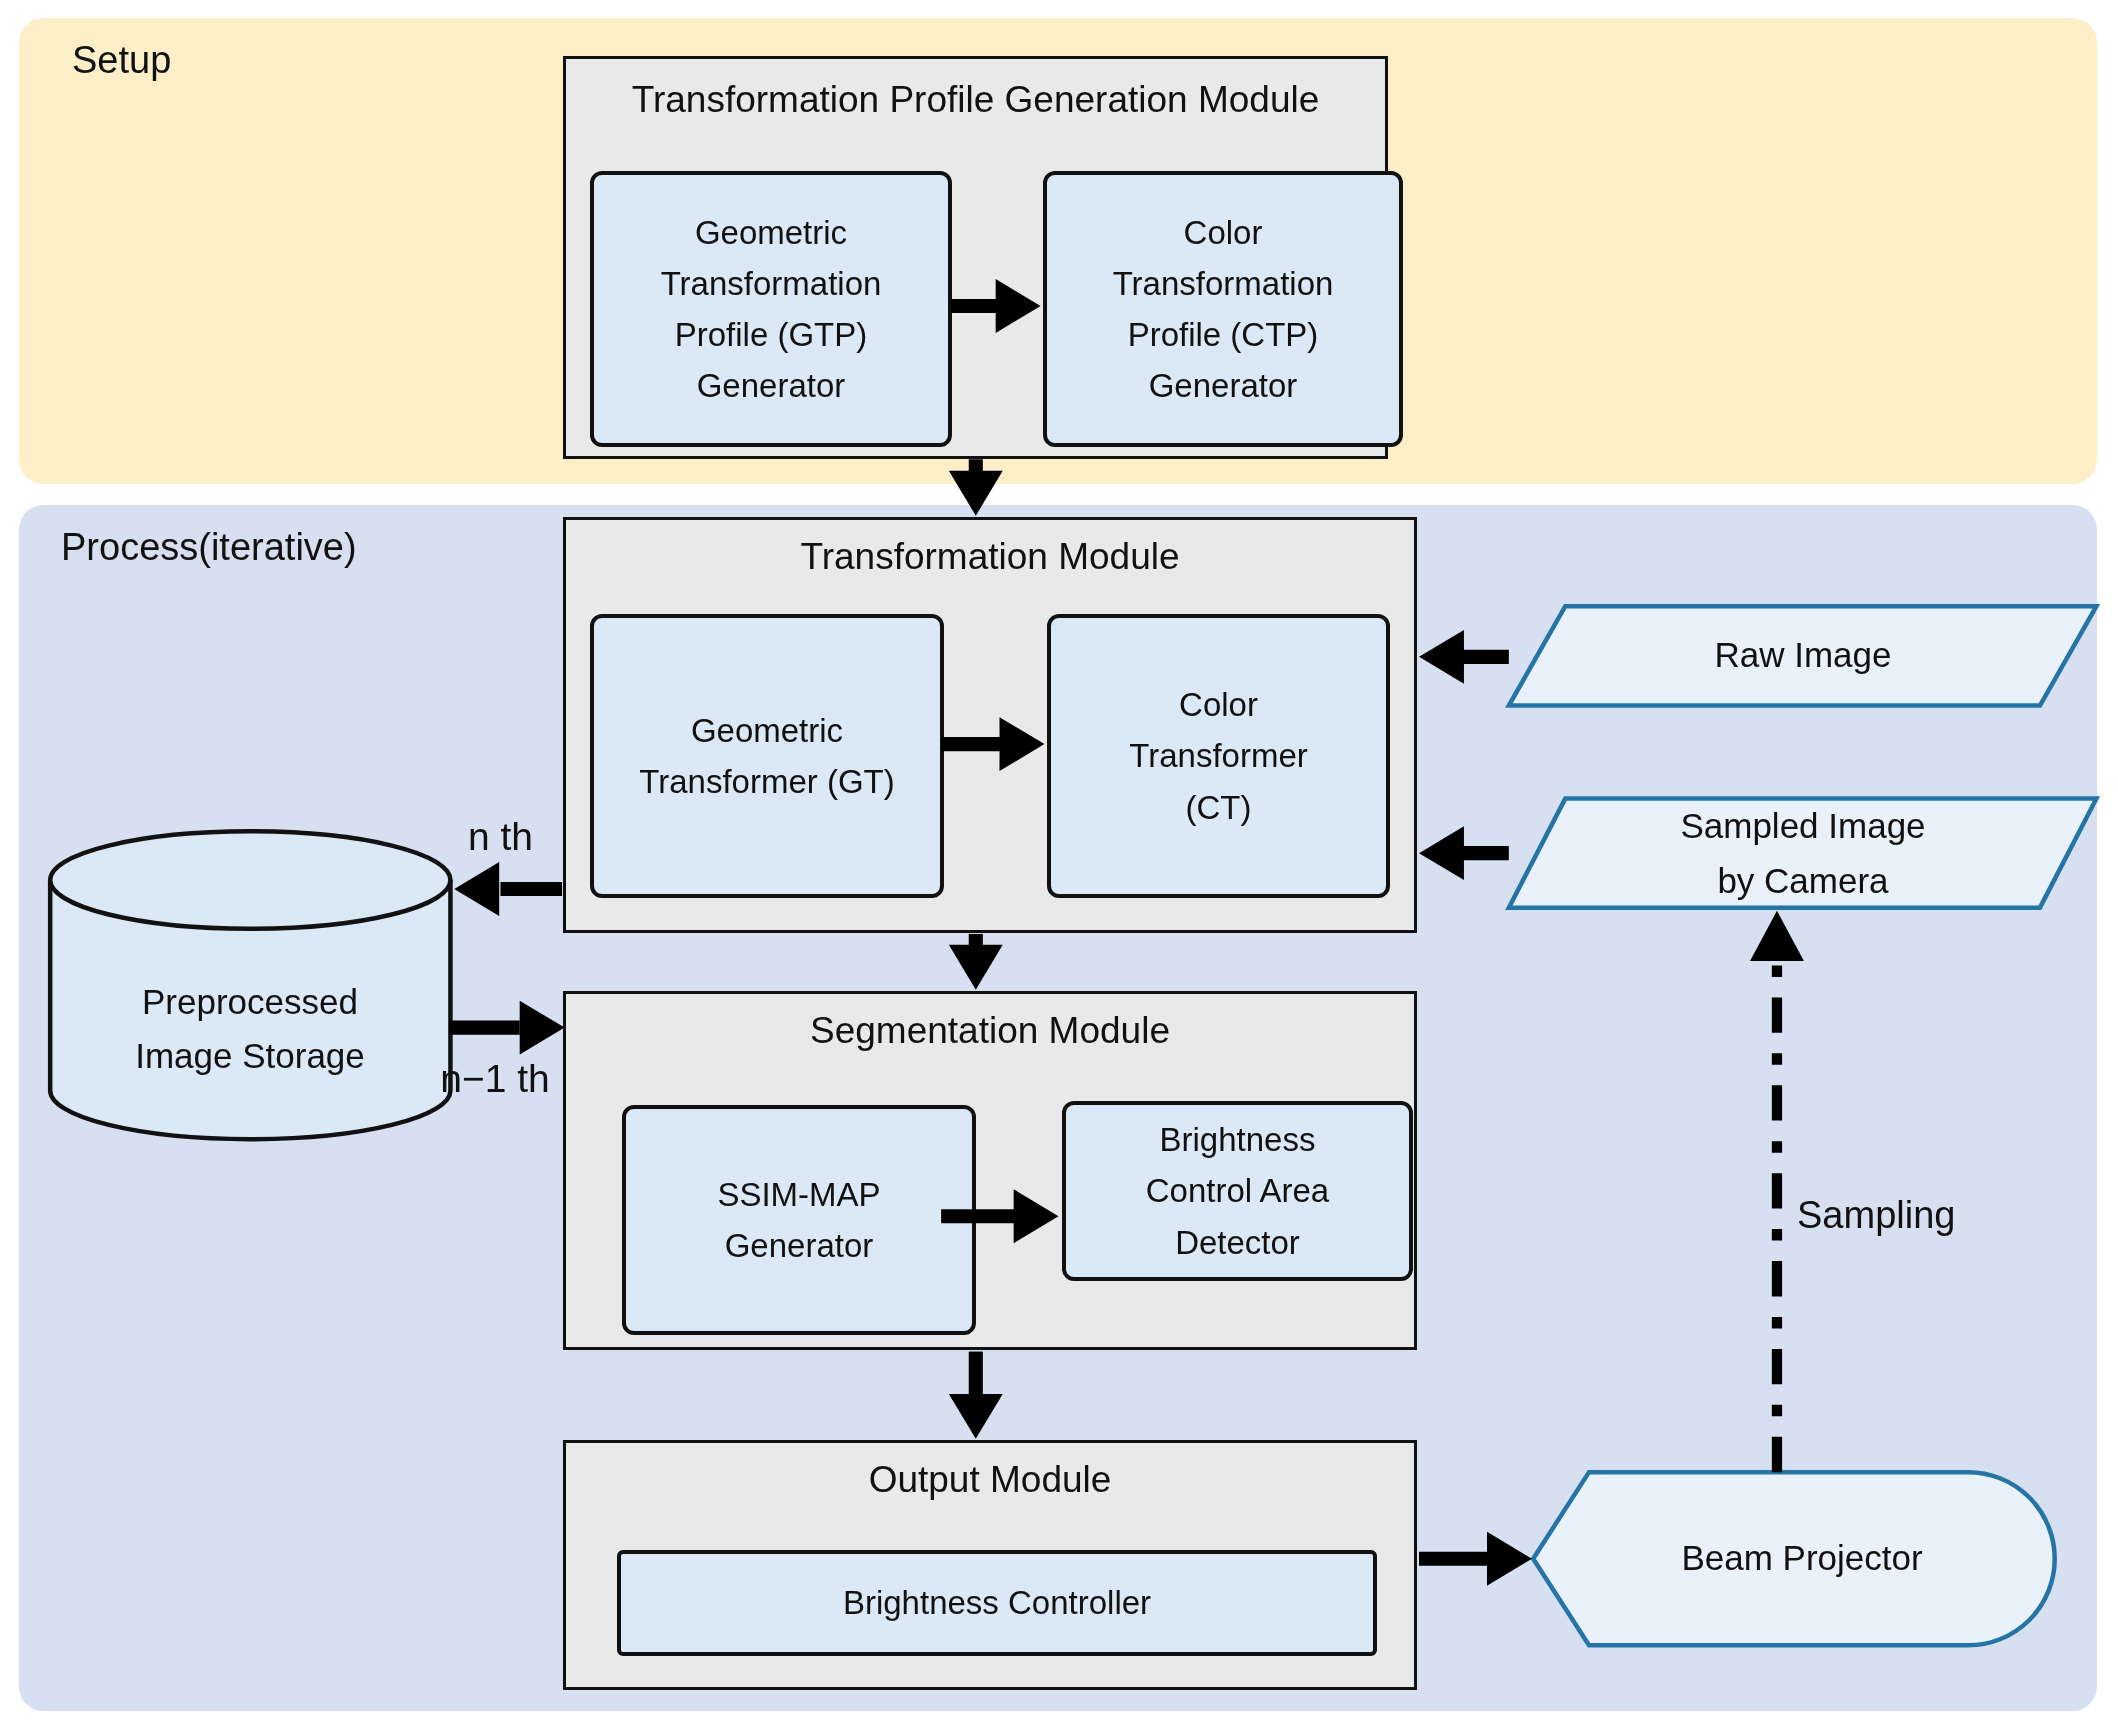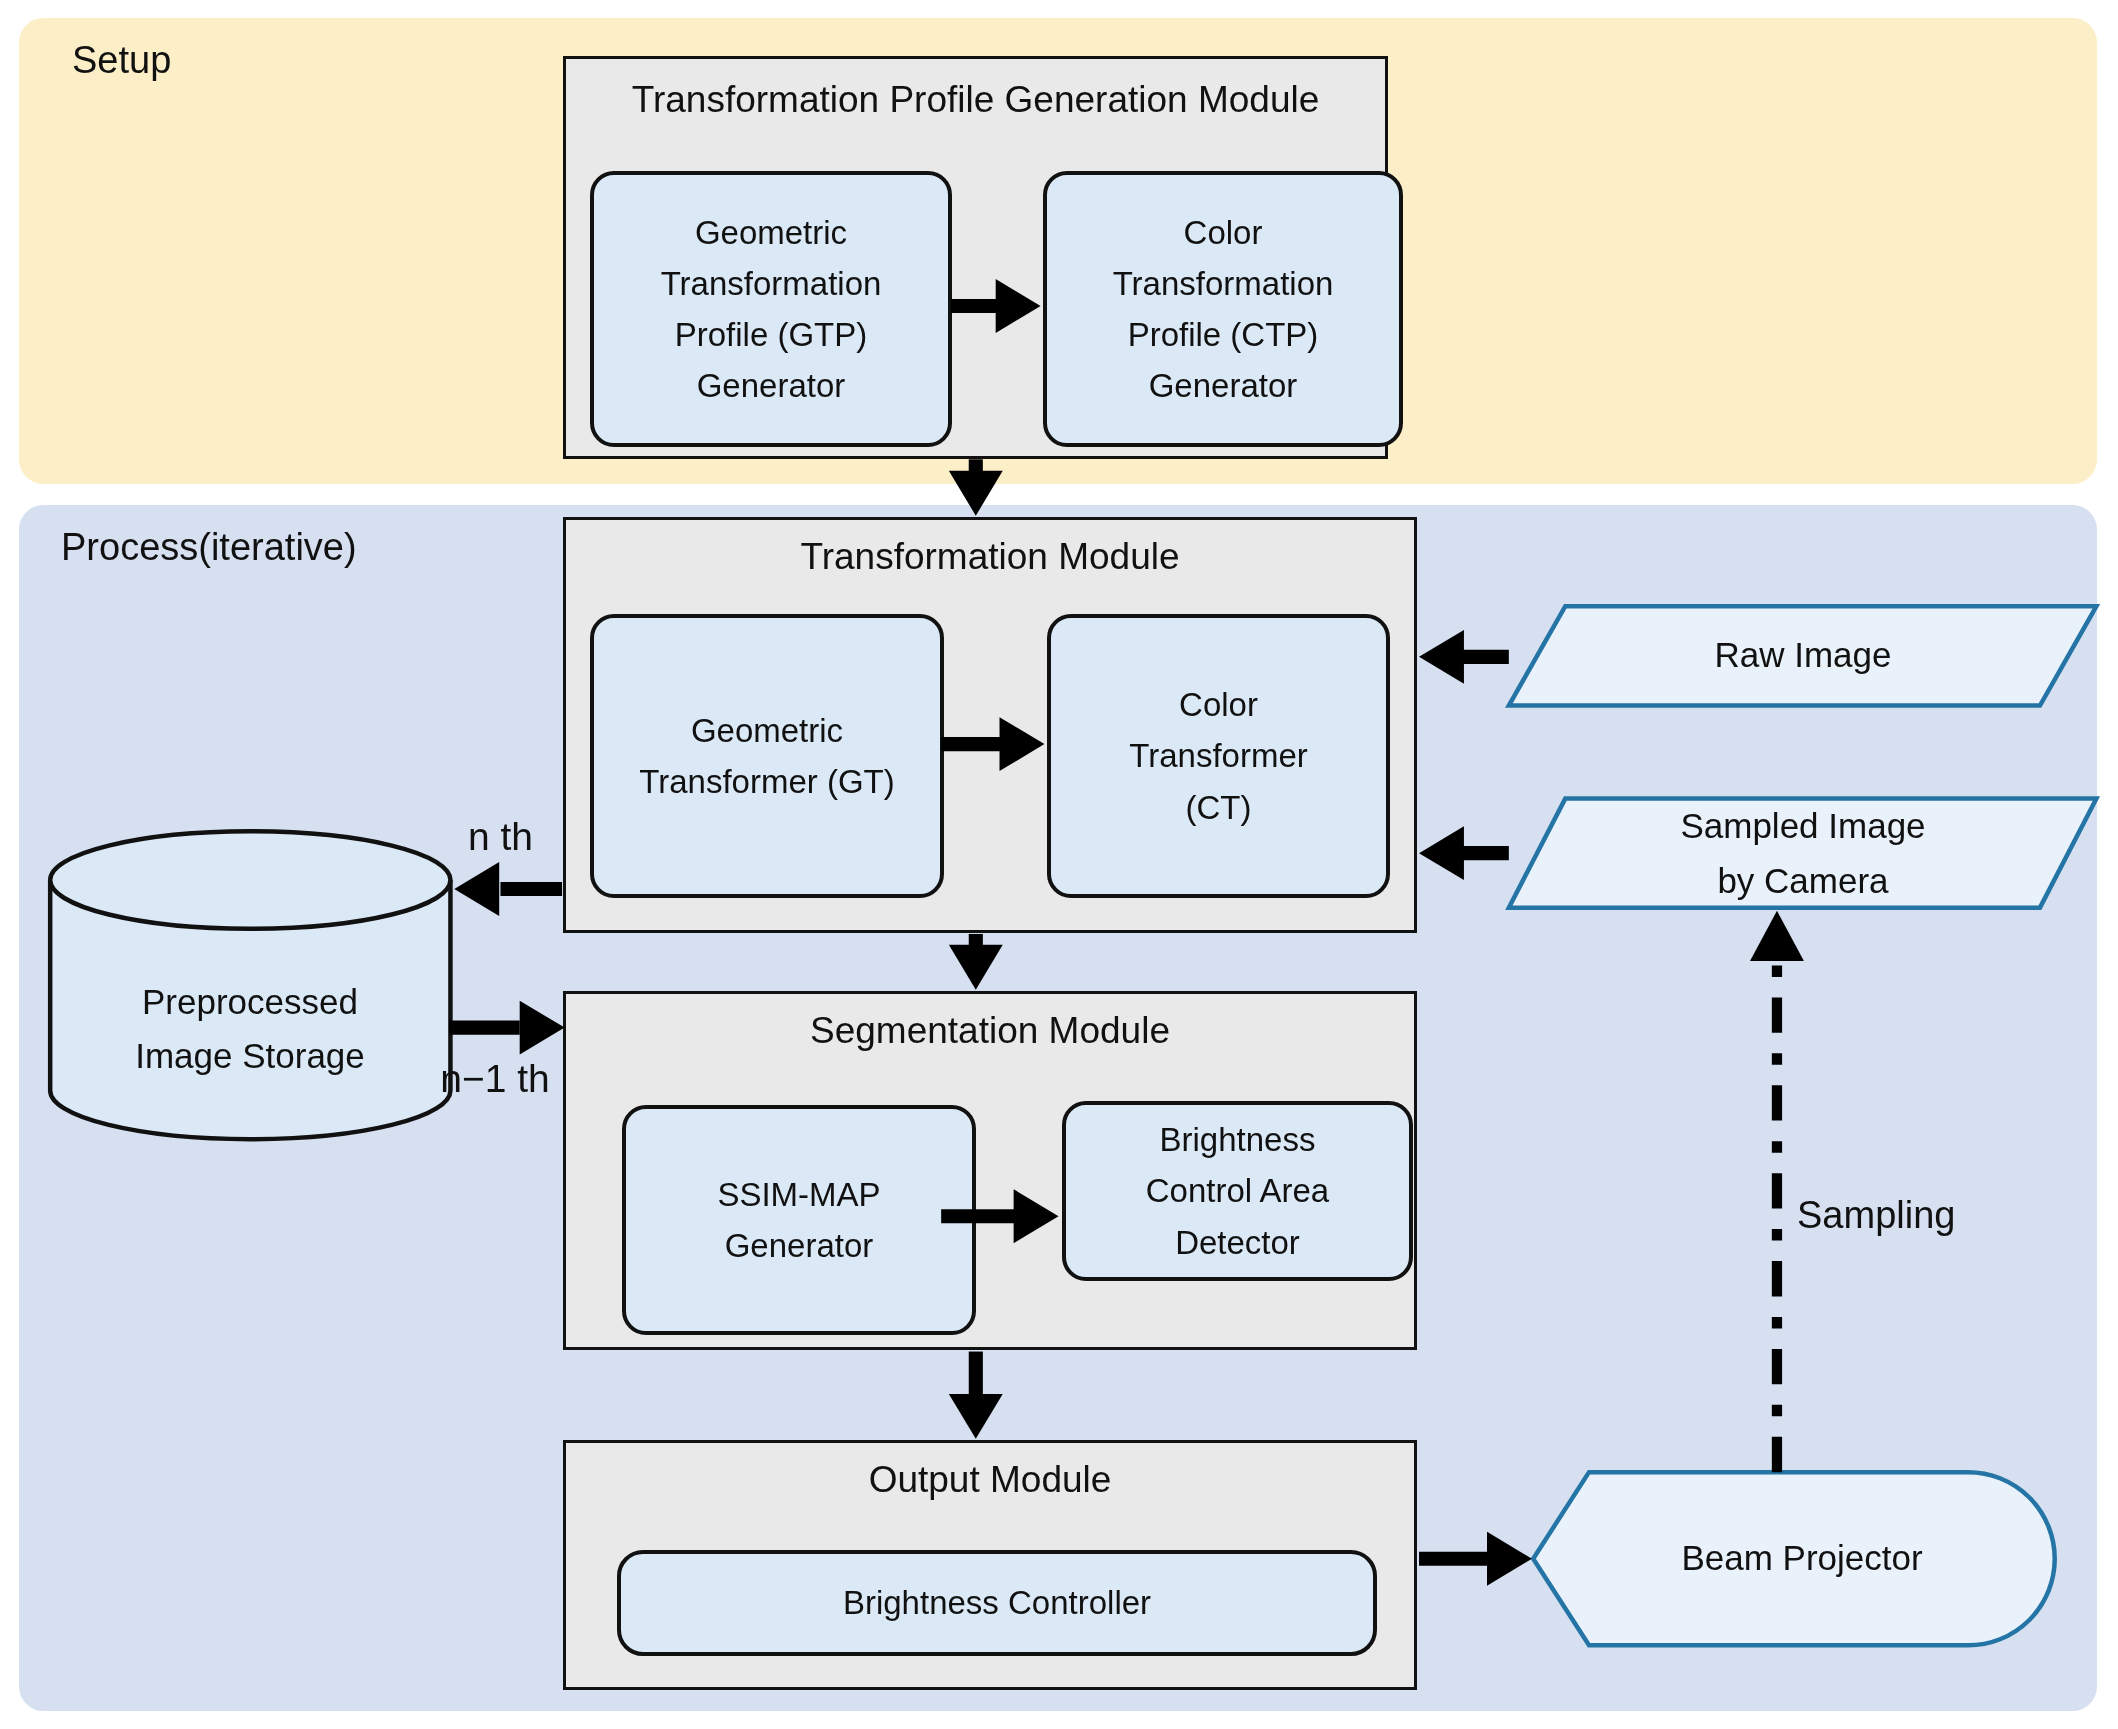--- a/index.html
+++ b/index.html
@@ -10,30 +10,30 @@
   .section-label{position:absolute;font-size:38px;line-height:1.1;}
   #setup-label{left:72px;top:40px;}
   #process-label{left:61px;top:527px;}
   .module{position:absolute;background:var(--module-bg);border:3.8px solid var(--module-border);box-sizing:border-box;}
   #module-pgm{left:563px;top:56px;width:825px;height:403px;}
   #module-tm{left:563px;top:517px;width:854px;height:416px;}
   #module-sm{left:563px;top:991px;width:854px;height:359px;}
   #module-om{left:563px;top:1440px;width:854px;height:250px;}
   .module-title{position:absolute;width:100%;text-align:center;font-size:37px;line-height:1.2;}
   .mt-pgm{top:19px;} .mt{top:15.4px;}
-  .bluebox{position:absolute;background:var(--box-bg);border:4.5px solid var(--box-border);border-radius:24px;
+  .bluebox{position:absolute;background:var(--box-bg);border:4.5px solid var(--box-border);border-radius:12px;
            box-sizing:border-box;display:flex;align-items:center;justify-content:center;text-align:center;
            font-size:33px;line-height:1.55;}
   #box-gtp{left:24px;top:112px;width:362px;height:276px;padding:0 35px;}
   #box-ctp{left:477px;top:112px;width:360px;height:276px;padding:0 35px;}
   #box-gt{left:24px;top:94px;width:354px;height:284px;padding:0 45px;}
   #box-ct{left:481px;top:94px;width:343px;height:284px;padding:0 45px;}
   #box-ssim{left:24px;top:111px;width:354px;height:230px;padding:0 38px;margin-left:32px;}
   #box-bca{left:496px;top:107px;width:351px;height:180px;padding:0 38px;}
-  #box-bc{left:51px;top:107px;width:760px;height:106px;border-radius:26px;padding:0;}
+  #box-bc{left:51px;top:107px;width:760px;height:106px;border-radius:6px;padding:0;}
   svg.layer{position:absolute;left:0;top:0;width:2119px;height:1730px;}
   .io-shape{fill:var(--io-fill);stroke:var(--io-stroke);stroke-width:7px;}
   .cyl{fill:var(--box-bg);stroke:var(--box-border);stroke-width:7px;}
   .arrow-line{stroke:var(--arrow);stroke-width:22px;fill:none;}
   .arrow-head{fill:var(--arrow);stroke:none;}
   .dash-line{stroke:var(--arrow);stroke-width:16px;fill:none;stroke-dasharray:55 32 18 32;}
   .io-label{position:absolute;display:flex;flex-direction:column;align-items:center;justify-content:center;
             text-align:center;font-size:35px;line-height:1.55;}
   #raw-label{left:1509px;top:606px;width:588px;height:99px;}
   #sampled-label{left:1509px;top:799px;width:588px;height:109px;}

